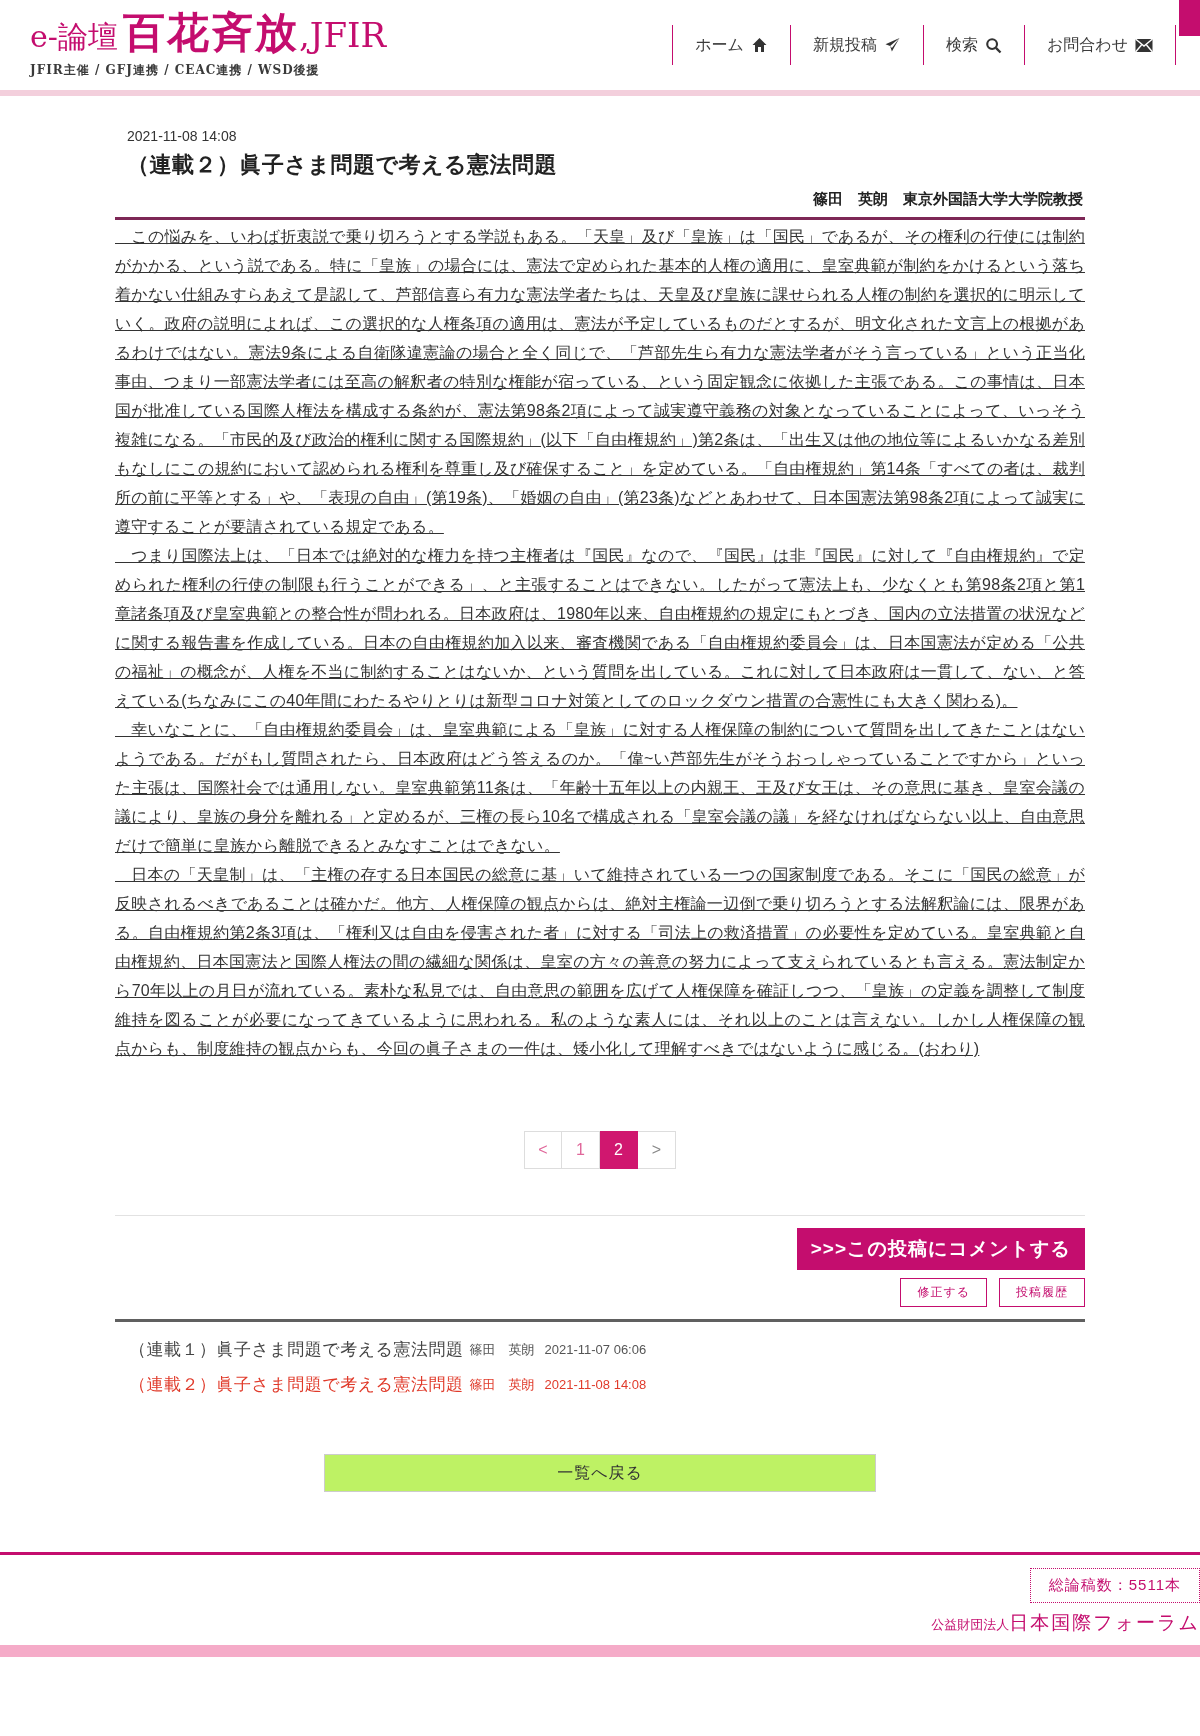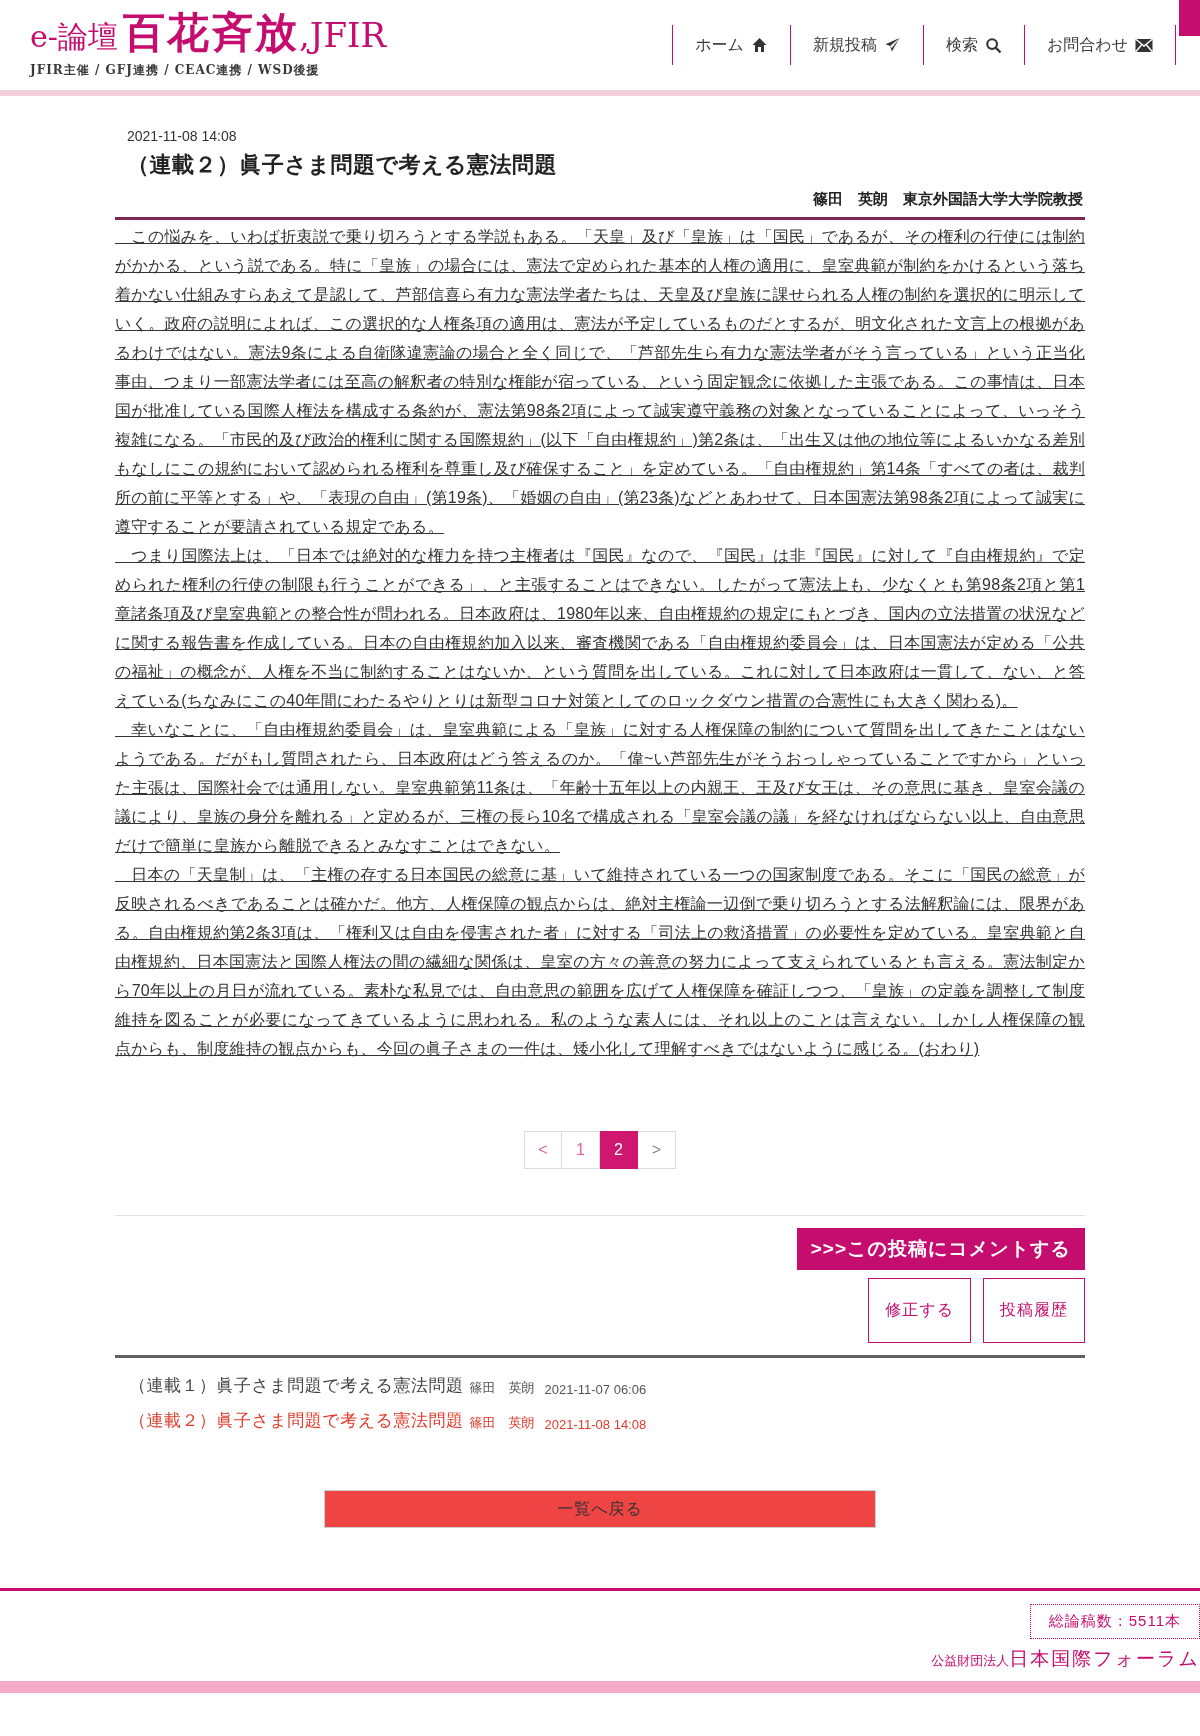--- a/index.html
+++ b/index.html
@@ -49,32 +49,32 @@
   .pg-prev,.pg-page{color:#e0679a;}
   .pg-next{color:#888888;}
   .pg-active{background:var(--pg-active);color:#ffffff;border-color:var(--pg-active);}
   
   .comment-section{margin-top:46px;border-top:1px solid #e2e2e2;padding-top:12px;
     display:flex;flex-direction:column;align-items:flex-end;gap:8px;}
   .comment-button{background:var(--accent);color:#ffffff;font-size:19px;font-weight:bold;
     border:none;padding:8px 14px;letter-spacing:1px;cursor:pointer;}
   .small-buttons{display:flex;gap:12px;}
   .small-button{background:#ffffff;color:var(--accent);border:1px solid var(--accent);
-    font-size:16px;padding:21px 16px;letter-spacing:1px;cursor:pointer;}
+    font-size:12px;padding:5px 16px;letter-spacing:1px;cursor:pointer;}
   
   .related-section{margin-top:12px;border-top:3px solid #606060;padding:16px 0 0 14px;}
-  .related-row{display:flex;align-items:flex-end;margin-bottom:12px;cursor:pointer;}
+  .related-row{display:flex;align-items:center;margin-bottom:12px;cursor:pointer;}
   .related-title{font-size:17px;letter-spacing:0.5px;}
   .related-author{font-size:13px;margin-left:6px;}
   .related-date{font-size:13px;margin-left:10px;}
   .related-row.normal{color:#444444;}
   .related-row.normal .related-author,.related-row.normal .related-date{color:#555555;}
   .related-row.current{color:var(--related-current);}
   
-  .back-button{display:block;width:552px;height:38px;margin:58px auto 0;background:#ef4444;
+  .back-button{display:block;width:552px;height:38px;margin:58px auto 0;background:#bef264;
     border:1px solid #cccccc;font-size:16px;color:#333333;cursor:pointer;letter-spacing:1px;}
   
   .site-footer{margin-top:60px;border-top:3px solid var(--accent);text-align:right;padding-top:13px;}
   .count-box{display:inline-block;border:1px dotted var(--accent);color:var(--accent);
     font-size:15px;padding:7px 18px;letter-spacing:1px;}
   .org-line{margin-top:7px;color:var(--accent);cursor:pointer;}
   .org-prefix{font-size:13px;}
   .org-name{font-size:19px;letter-spacing:2px;}
   .bottom-bar{height:12px;background:var(--bottombar);margin-top:9px;}
 </style>

